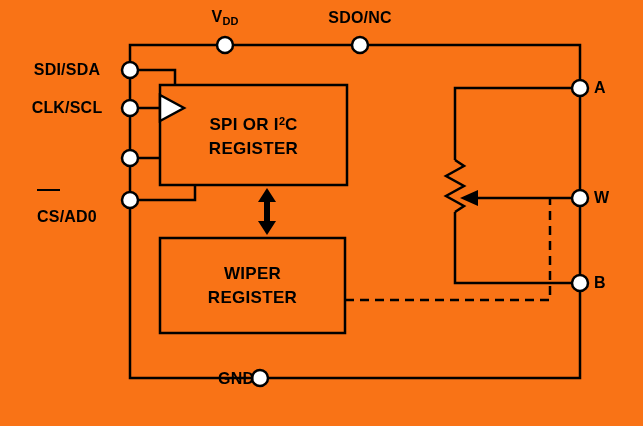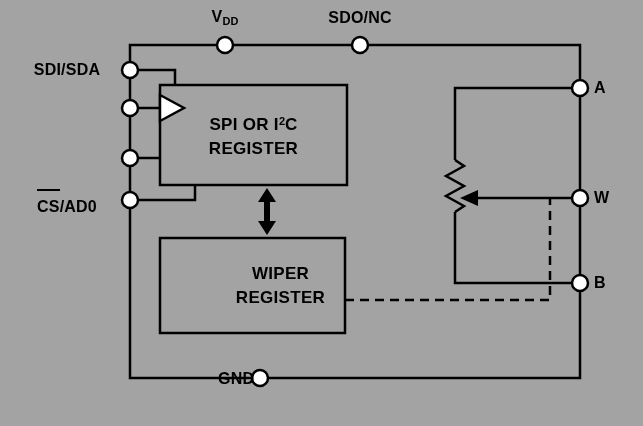--- a/index.html
+++ b/index.html
@@ -1,40 +1,40 @@
 <!DOCTYPE html>
 <html><head>
 <meta charset="utf-8">
 <style>
   html, body { margin: 0; padding: 0; background: #ffffff; }
   .diagram {
     position: relative;
     width: 643px;
     height: 426px;
-    background: #a3a3a3;
+    background: #f97316;
     font-family: "Liberation Sans", sans-serif;
     font-weight: bold;
     color: #000000;
     overflow: hidden;
   }
   .diagram svg { position: absolute; left: 0; top: 0; }
   .lbl {
     position: absolute;
     font-size: 16px;
     line-height: 18px;
     white-space: nowrap;
     letter-spacing: 0.2px;
   }
   .sub { font-size: 11px; vertical-align: -3px; letter-spacing: 0; }
   .sup { font-size: 11px; vertical-align: 5px; letter-spacing: 0; }
   .ovl {
     display: inline-block;
     border-top: 2.5px solid #000;
     line-height: 15px;
-    padding-top: 8px;
+    padding-top: 18px;
   }
   .blocktext {
     position: absolute;
     display: flex;
     flex-direction: column;
     align-items: center;
     justify-content: center;
     font-size: 17px;
     line-height: 24px;
     text-align: center;
@@ -86,35 +86,36 @@
       <circle cx="260" cy="378" r="8"></circle>
     </g>
   </svg>
 
   <div class="lbl" style="left:185px; top:8px; width:80px; text-align:center;"><span>V</span><span class="sub">DD</span></div>
 
   <div class="lbl" style="left:312px; top:9px; width:96px; text-align:center;">SDO/NC</div>
 
   <div class="lbl" style="left:8px; top:61px; width:118px; text-align:center;">SDI/SDA</div>
 
+  <div class="lbl" style="left:8px; top:99px; width:118px; text-align:center;">CLK/SCL</div>
 
 
   <div class="lbl" style="left:8px; top:189px; width:118px; text-align:center;"><span class="ovl">CS</span><span>/AD0</span></div>
 
   <div class="lbl" style="left:594px; top:79px;">A</div>
 
   <div class="lbl" style="left:594px; top:189px;">W</div>
 
   <div class="lbl" style="left:594px; top:274px;">B</div>
 
   <div class="lbl" style="left:218px; top:370px; width:84px; text-align:left;">GND</div>
 
   <div class="blocktext" style="left:160px; top:85px; width:187px; height:100px;">
     <div><span>SPI OR I</span><span class="sup">2</span><span>C</span></div>
     <div>REGISTER</div>
   </div>
 
-  <div class="blocktext" style="left:160px; top:238px; width:185px; height:95px;padding-left:28px;">
+  <div class="blocktext" style="left:160px; top:238px; width:185px; height:95px;">
     <div>WIPER</div>
     <div>REGISTER</div>
   </div>
 
 </div>
 
 </body></html>

